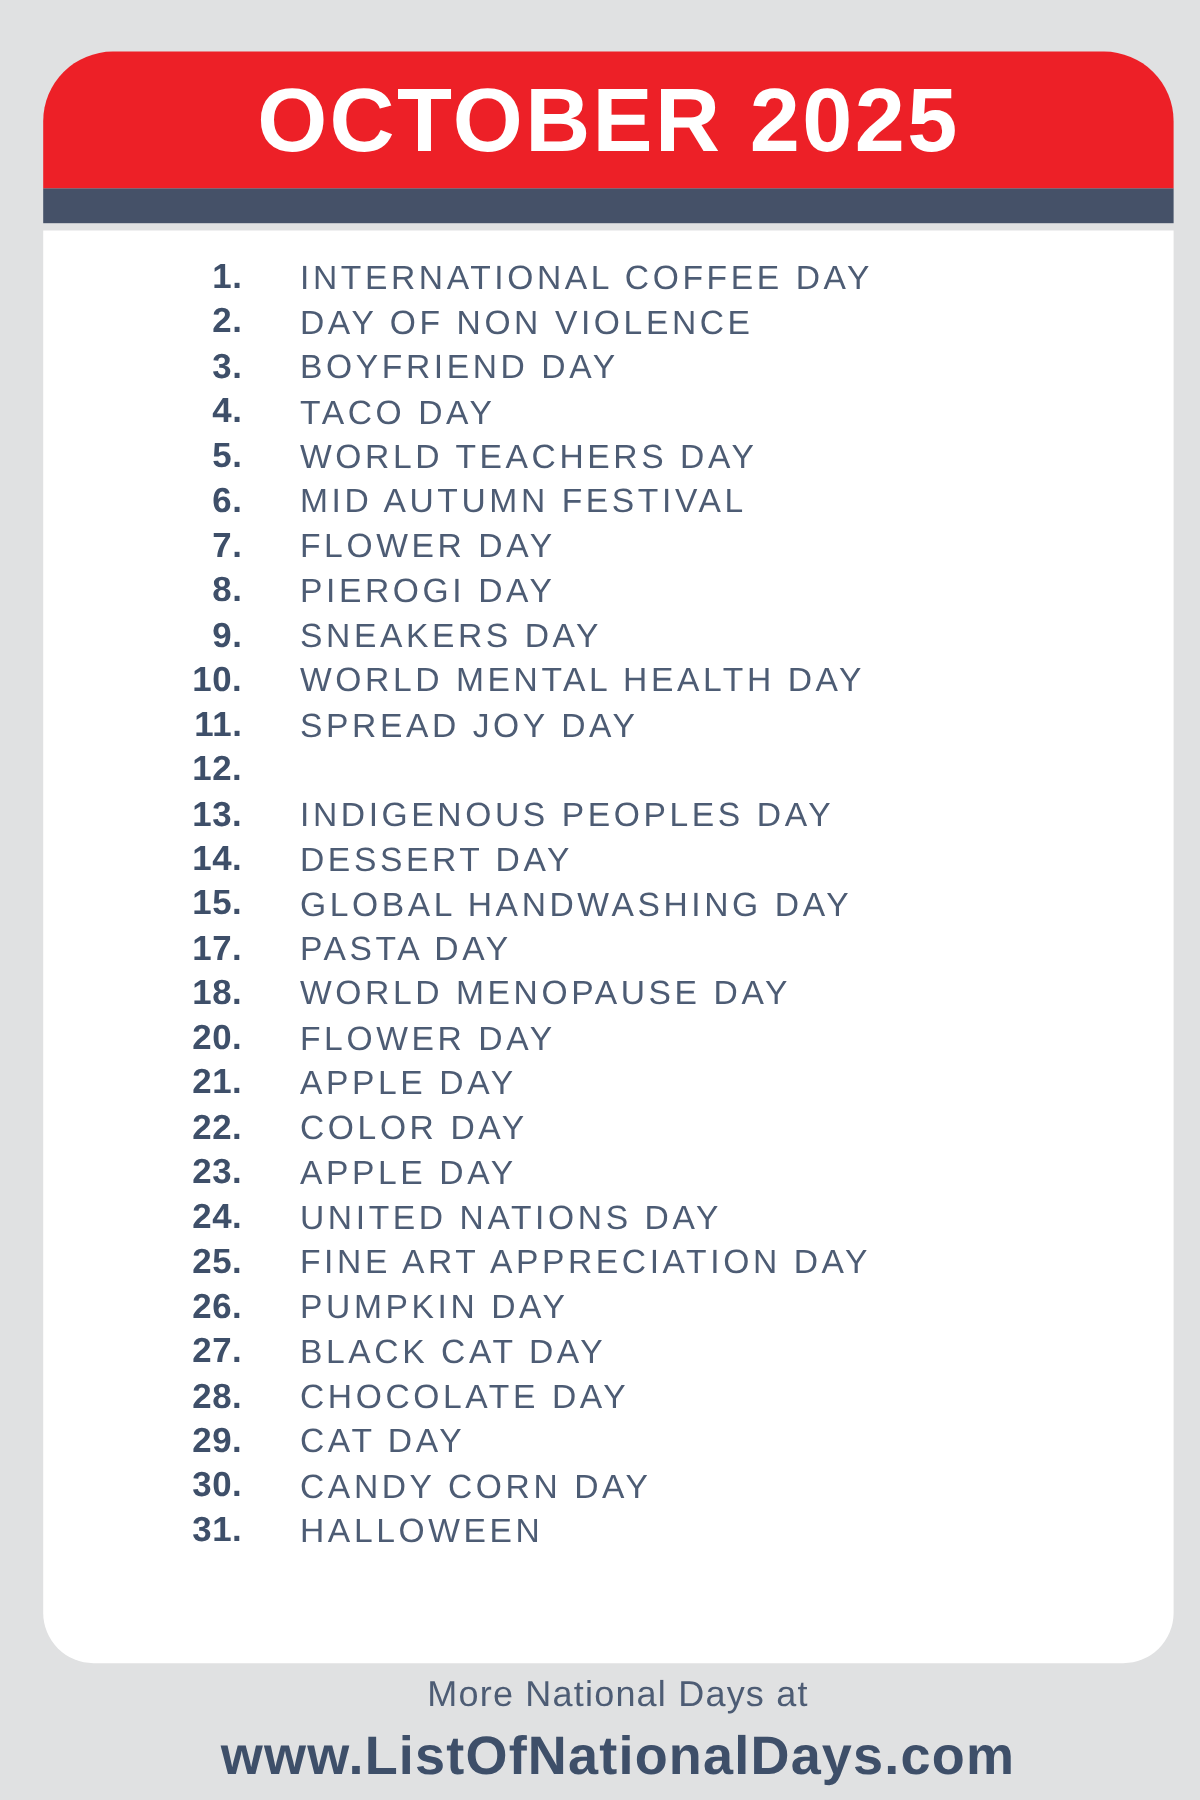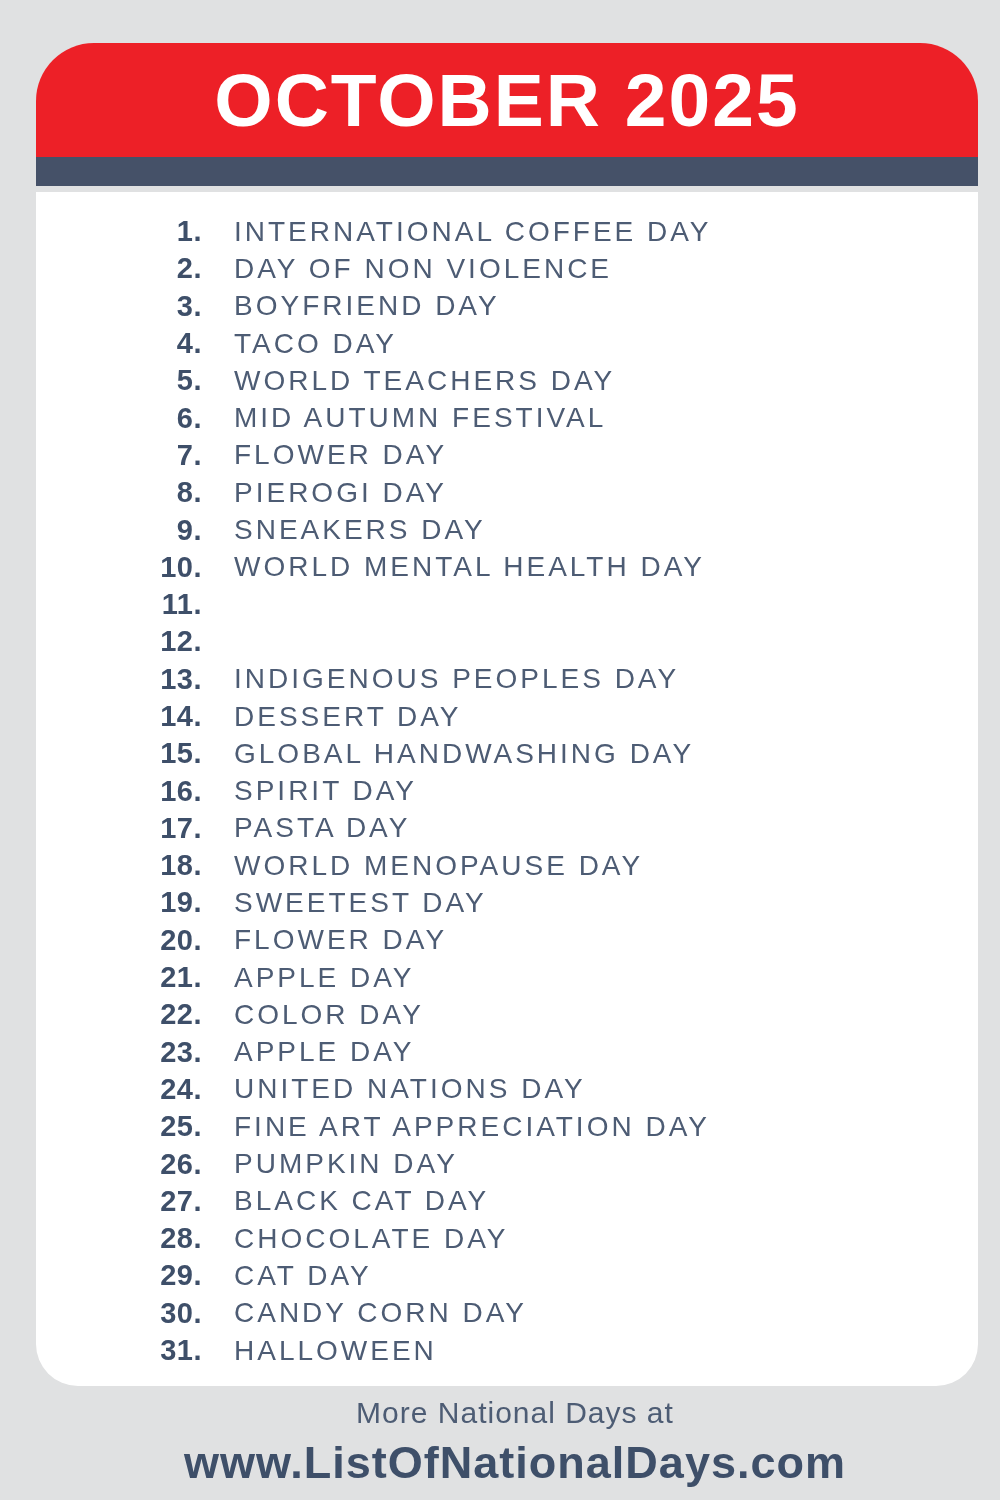--- a/index.html
+++ b/index.html
@@ -73,21 +73,21 @@
   .day-num {
     width: 166px;
     flex: 0 0 166px;
     text-align: right;
     font-weight: bold;
     font-size: 29px;
     color: var(--num-color, #3e4f69);
     letter-spacing: 0.5px;
   }
   .day-label {
-    margin-left: 32px;
+    margin-left: 48px;
     font-size: 28px;
     color: var(--text-color, #4d5c74);
     letter-spacing: 3px;
     white-space: nowrap;
   }
   
   .footer {
     position: absolute;
     left: 16px;
     right: 0;
@@ -156,51 +156,44 @@
         <li class="day-row">
           <span class="day-num">9.</span>
           <span class="day-label">SNEAKERS DAY</span>
         </li>
         <li class="day-row">
           <span class="day-num">10.</span>
           <span class="day-label">WORLD MENTAL HEALTH DAY</span>
         </li>
         <li class="day-row">
           <span class="day-num">11.</span>
+          <span class="day-label">SPREAD JOY DAY</span>
         </li>
         <li class="day-row">
           <span class="day-num">12.</span>
         </li>
         <li class="day-row">
           <span class="day-num">13.</span>
           <span class="day-label">INDIGENOUS PEOPLES DAY</span>
         </li>
         <li class="day-row">
           <span class="day-num">14.</span>
           <span class="day-label">DESSERT DAY</span>
         </li>
         <li class="day-row">
           <span class="day-num">15.</span>
           <span class="day-label">GLOBAL HANDWASHING DAY</span>
         </li>
         <li class="day-row">
-          <span class="day-num">16.</span>
-          <span class="day-label">SPIRIT DAY</span>
-        </li>
-        <li class="day-row">
           <span class="day-num">17.</span>
           <span class="day-label">PASTA DAY</span>
         </li>
         <li class="day-row">
           <span class="day-num">18.</span>
           <span class="day-label">WORLD MENOPAUSE DAY</span>
-        </li>
-        <li class="day-row">
-          <span class="day-num">19.</span>
-          <span class="day-label">SWEETEST DAY</span>
         </li>
         <li class="day-row">
           <span class="day-num">20.</span>
           <span class="day-label">FLOWER DAY</span>
         </li>
         <li class="day-row">
           <span class="day-num">21.</span>
           <span class="day-label">APPLE DAY</span>
         </li>
         <li class="day-row">

